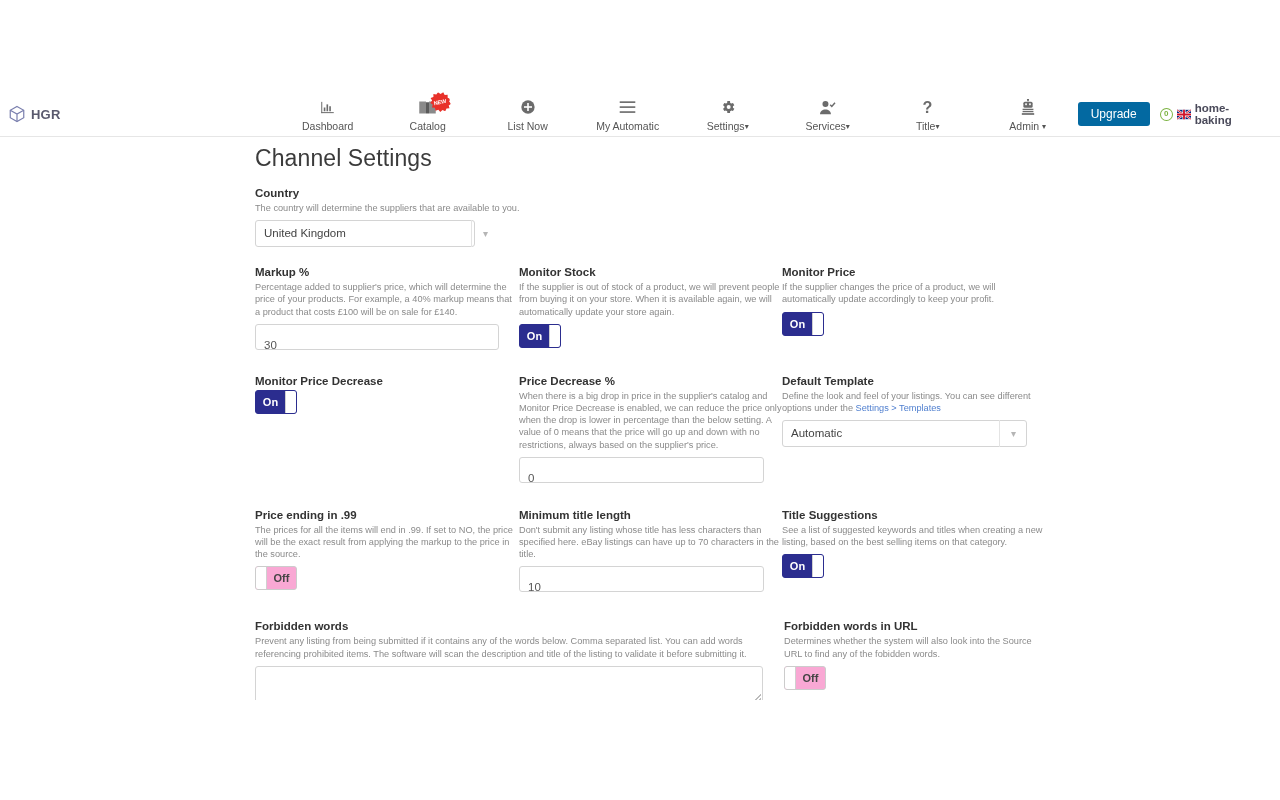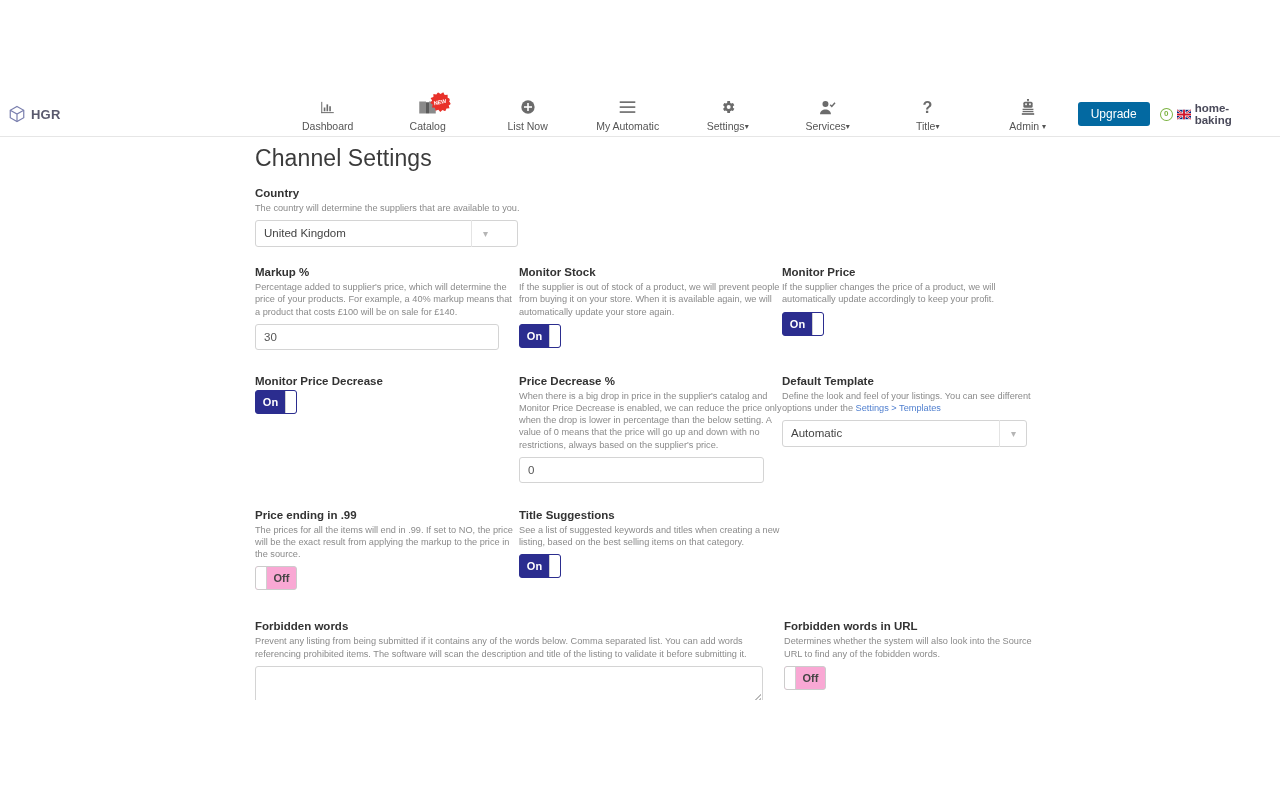--- a/index.html
+++ b/index.html
@@ -92,37 +92,37 @@
     margin-bottom: 2px; line-height: 14px;
   }
   .field-help {
     font-size: 9.2px; color: #8a8a8a; line-height: 12.2px;
     margin-bottom: 6px;
   }
   .field-help a { color: #4f7fcf; text-decoration: none; }
 
   .select-wrap { position: relative; width: 244px; }
   .select-box {
-    width: 263px; height: 27px; border: 1px solid #d4d4d4; border-radius: 3px;
+    width: 220px; height: 27px; border: 1px solid #d4d4d4; border-radius: 3px;
     background: #fff; font-size: 11.5px; color: #444;
     padding: 0 34px 0 8px; line-height: 25px; white-space:nowrap;
     overflow:hidden; text-overflow:ellipsis;
   }
   .select-arrow {
     position:absolute; right: 0; top: 0; width: 28px; height: 27px;
     border-left: 1px solid #e4e4e4;
     display:flex; align-items:center; justify-content:center;
     color:#b5b5b5; font-size: 10px;
   }
   .select-wrap.w245 , .select-wrap.w245 .select-box { width: 245px; }
 
   .text-input {
     width: 244px; height: 26px; border: 1px solid #d4d4d4; border-radius: 3px;
     background: #fff; font-size: 11.5px; color: #555;
-    padding: 0 8px; line-height: 24px;
+    padding: 8px 8px; line-height: 24px;
   }
   .text-input.wide { width: 245px; }
 
   .textarea-box {
     width: 508px; height: 38px; border: 1px solid #d4d4d4; border-radius: 3px;
     background: #fff; position: relative;
   }
   .textarea-box::after {
     content:""; position:absolute; right:1px; bottom:1px;
     width:8px; height:8px;
@@ -381,20 +381,27 @@
         <div class="col">
           <div class="field">
             <div class="field-label">Price ending in .99</div>
             <div class="field-help">The prices for all the items will end in .99. If set to NO, the price will be the exact result from applying the markup to the price in the source.</div>
             <div class="toggle off">
               <span class="t-label">Off</span>
               <span class="t-knob"></span>
             </div>
           </div>
         </div>
+        <div class="col-gap">
+          <div class="field">
+            <div class="field-label">Minimum title length</div>
+            <div class="field-help">Don't submit any listing whose title has less characters than specified here. eBay listings can have up to 70 characters in the title.</div>
+            <div class="text-input wide">10</div>
+          </div>
+        </div>
         <div class="col">
           <div class="field">
             <div class="field-label">Title Suggestions</div>
             <div class="field-help">See a list of suggested keywords and titles when creating a new listing, based on the best selling items on that category.</div>
             <div class="toggle on">
               <span class="t-label">On</span>
               <span class="t-knob"></span>
             </div>
           </div>
         </div>

